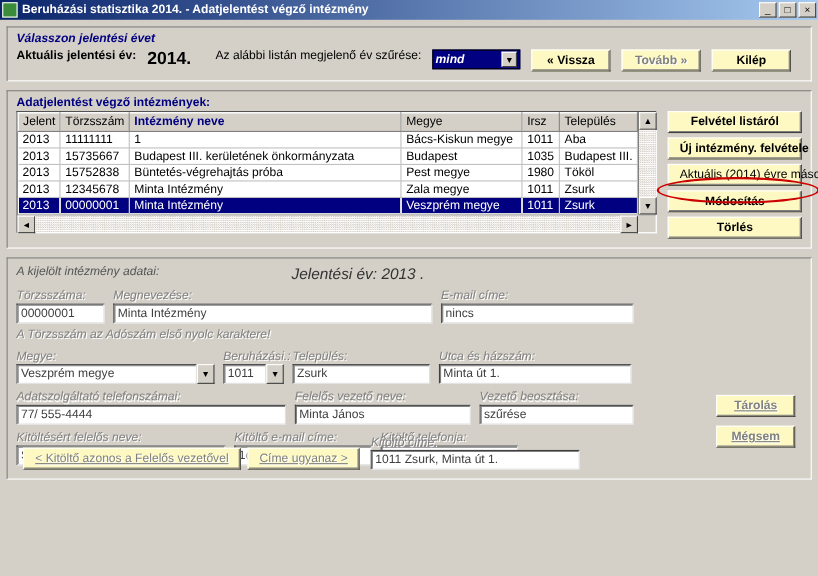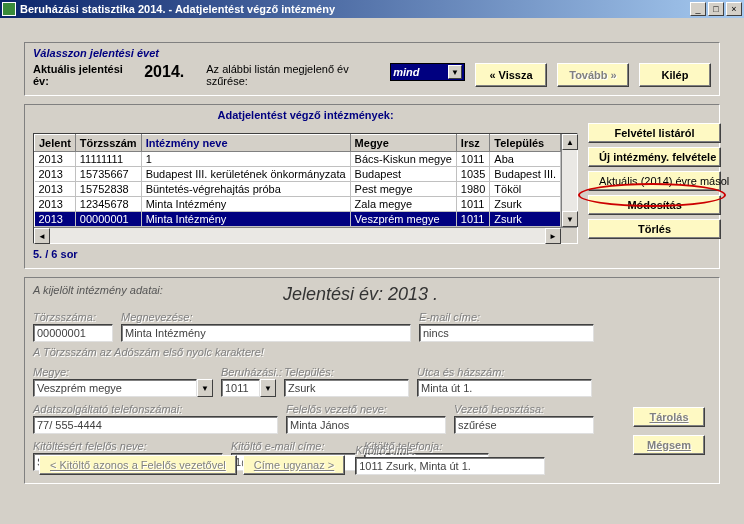--- a/index.html
+++ b/index.html
@@ -4,63 +4,63 @@
 <style>
 * { box-sizing: border-box; margin: 0; padding: 0; font-family: Tahoma, Arial, sans-serif; font-size: 11px; }
 body { background: #d4d0c8; width: 744px; height: 524px; overflow: hidden; }
 
 .titlebar { background: linear-gradient(to right, #0a246a, #a6caf0); color: #fff; height: 18px; display: flex; align-items: center; padding: 0 2px; }
 .titlebar .icon { width: 14px; height: 14px; background: #3a8b3a; border: 1px solid #fff; margin-right: 4px; }
 .titlebar .title { flex: 1; font-weight: bold; font-size: 11px; }
 .titlebar .btns { display: flex; gap: 2px; }
 .titlebar button { width: 16px; height: 14px; background: #d4d0c8; border: 1px solid #fff; border-right-color: #404040; border-bottom-color: #404040; font-size: 9px; line-height: 1; font-family: Arial; }
 
-.panel { padding: 24px; }
+.panel { padding: 6px; }
 
 .top-box { border: 1px solid #808080; border-right-color: #fff; border-bottom-color: #fff; padding: 4px 8px 8px; }
 .top-title { font-weight: bold; font-style: italic; color: #000080; margin-bottom: 4px; }
 .top-row { display: flex; gap: 10px; }
 .big-yr { font-size: 16px; font-weight: bold; }
 .combo { background: #000080; color: #fff; border: 1px solid #000; display: inline-flex; align-items: center; width: 80px; height: 18px; padding: 0 2px; font-style: italic; font-weight: bold; }
 .combo-arrow { margin-left: auto; width: 14px; height: 14px; background: #d4d0c8; border: 1px solid #fff; border-right-color: #404040; border-bottom-color: #404040; display: flex; align-items: center; justify-content: center; font-size: 8px; color: #000; }
 
 .btn { background: #fef9c3; border: 1px solid #fff; border-right-color: #404040; border-bottom-color: #404040; box-shadow: inset -1px -1px 0 #808080; padding: 3px 10px; min-width: 72px; font-weight: bold; white-space: nowrap; }
 .btn.disabled { color: #808080; text-shadow: 1px 1px 0 #fff; }
 .btn.small { min-width: 60px; text-decoration: underline; }
 
 .grid-area { border: 1px solid #808080; border-right-color: #fff; border-bottom-color: #fff; padding: 4px 8px 8px; margin-top: 8px; position: relative; display: flex; gap: 10px; }
 .grid-left { flex: 1; }
-.grid-title { color: #000080; font-weight: bold; margin-bottom: 12px; text-align: center; }
+.grid-title { color: #000080; font-weight: bold; margin-bottom: 2px; }
 
 .table-wrap { border: 1px solid #404040; border-right-color:#fff; border-bottom-color:#fff; background: #fff; }
 .table-inner { display: flex; }
 .table-main { flex: 1; }
 .vscroll { width: 16px; background: #d4d0c8; border-left: 1px solid #808080; display: flex; flex-direction: column; }
 .vscroll .arr, .hscroll .arr { width: 16px; height: 16px; background: #d4d0c8; border: 1px solid #fff; border-right-color:#404040; border-bottom-color:#404040; display:flex; align-items:center; justify-content:center; font-size:8px; }
 .vscroll .track { flex:1; background: repeating-conic-gradient(#d4d0c8 0% 25%, #fff 0% 50%) 0/2px 2px; }
 .hscroll { height: 16px; display: flex; border-top:1px solid #808080; }
 .hscroll .track { flex:1; background: repeating-conic-gradient(#d4d0c8 0% 25%, #fff 0% 50%) 0/2px 2px; }
 .hscroll .corner { width:16px; background:#d4d0c8; }
 
 table { border-collapse: collapse; width: 100%; }
-th { background: #d4d0c8; border: 1px solid #808080; border-left-color:#fff; border-top-color:#fff; padding: 2px 4px; text-align: left; font-weight: bold; white-space: nowrap; overflow: hidden; }
+th { background: #d4d0c8; border: 1px solid #808080; border-left-color:#fff; border-top-color:#fff; padding: 2px 4px; text-align: left; font-weight: normal; white-space: nowrap; overflow: hidden; }
 th.sel { color: #000080; font-weight: bold; }
 td { border-right: 1px solid #c0c0c0; border-bottom: 1px solid #c0c0c0; padding: 1px 4px; white-space: nowrap; overflow: hidden; }
 tr.selrow td { background: #000080; color: #fff; }
 
 .row-count { color: #000080; font-weight: bold; margin-top: 4px; }
 
-.side-btns { display: flex; flex-direction: column; gap: 4px; width: 133px; padding-top: 14px; position: relative; }
+.side-btns { display: flex; flex-direction: column; gap: 4px; width: 122px; padding-top: 14px; position: relative; justify-content: center; }
 .side-btns .btn { width: 100%; text-align: center; }
 .ellipse { position: absolute; border: 2px solid #c00; border-radius: 50%; width: 148px; height: 24px; left: -10px; top: 74px; pointer-events: none; }
 
 .detail-box { border: 1px solid #808080; border-right-color: #fff; border-bottom-color: #fff; padding: 6px 8px 8px; margin-top: 8px; }
 .detail-head { display: flex; font-style: italic; margin-bottom: 6px; }
 .detail-head .lhs { color: #555; flex: 0 0 220px; }
-.detail-head .year-lbl { color:#333; font-size: 18px; margin-left: 30px; }
+.detail-head .year-lbl { color:#333; font-size: 14px; margin-left: 30px; }
 
 .form-row { display: flex; gap: 8px; margin-bottom: 4px; }
 .form-col { display: flex; flex-direction: column; }
 .lbl { color: #808080; text-shadow: 1px 1px 0 #fff; font-style: italic; margin-bottom: 1px; }
 .inp { background: #fff; border: 1px solid #404040; border-right-color:#e0e0e0; border-bottom-color:#e0e0e0; box-shadow: inset 1px 1px 0 #808080; padding: 2px 3px; height: 18px; color: #404040; overflow:hidden; }
 .ddwrap { display:flex; }
 .ddwrap .inp { flex:1; }
 .dd-arr { width:16px; height:18px; background:#d4d0c8; border:1px solid #fff; border-right-color:#404040; border-bottom-color:#404040; display:flex; align-items:center; justify-content:center; font-size:8px; }
 
 .hint { font-style: italic; color: #808080; text-shadow: 1px 1px 0 #fff; margin: 4px 0 8px; }
@@ -176,21 +176,20 @@
             <div class="arr">▼</div>
           </div>
         </div>
         <div class="hscroll">
           <div class="arr">◄</div>
           <div class="track"></div>
           <div class="arr">►</div>
           <div class="corner"></div>
         </div>
       </div>
-      <div class="row-count">5.  / 6 sor</div>
     </div>
     <div class="side-btns">
       <button class="btn">Felvétel listáról</button>
       <button class="btn">Új intézmény. felvétele</button>
       <button class="btn" style="font-weight:normal">Aktuális (2014) évre másol</button>
       <button class="btn">Módosítás</button>
       <button class="btn">Törlés</button>
       <div class="ellipse"></div>
     </div>
   </div>

